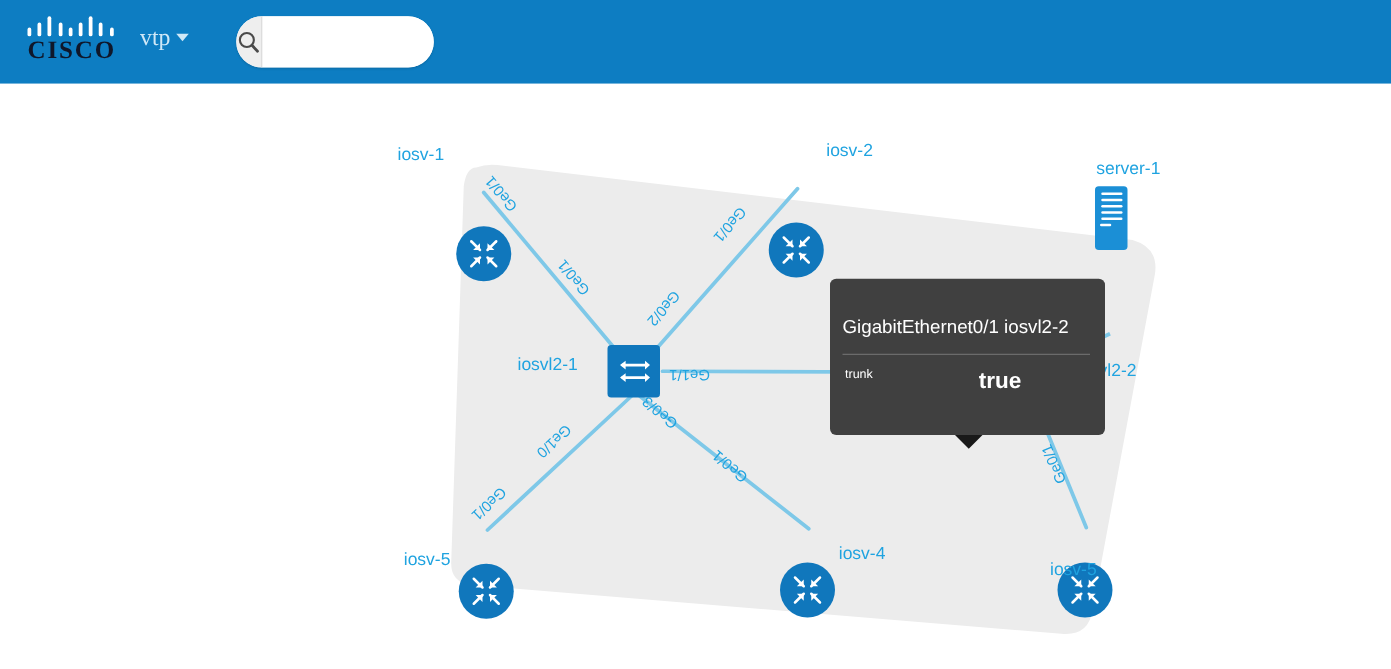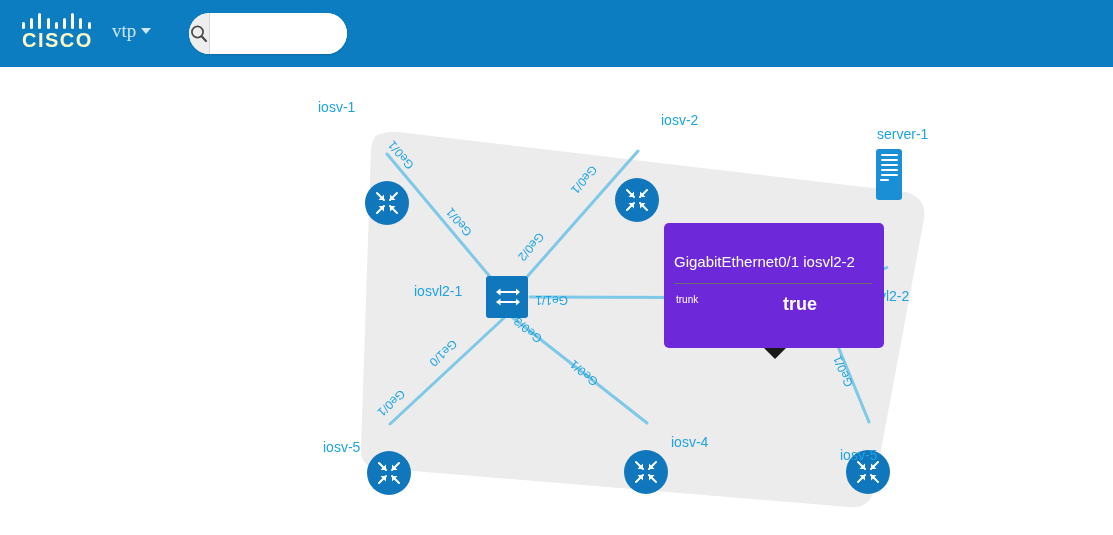--- a/index.html
+++ b/index.html
@@ -18,22 +18,22 @@
   }
   #cisco-logo{
     position:absolute;left:22px;top:12px;width:72px;height:42px;
   }
   #cisco-bars{position:absolute;left:0;top:0;width:72px;height:17px;}
   #cisco-bars i{
     position:absolute;bottom:0;width:3px;background:#ffffff;border-radius:1.5px;
   }
   #cisco-wordmark{
     position:absolute;left:0;top:17px;width:72px;
-    color:#fef9c3;font-size:20px;font-weight:bold;letter-spacing:1.5px;
-    font-family:Liberation Sans, sans-serif;
+    color:#0f172a;font-size:20px;font-weight:bold;letter-spacing:1.5px;
+    font-family:Liberation Serif, serif;
   }
   #vtp-menu{
     position:absolute;left:112px;top:20px;height:26px;
     color:#cfe8f7;font-size:19px;cursor:pointer;
     font-family:"Liberation Serif", serif;
   }
   #vtp-caret{
     display:inline-block;margin-left:5px;vertical-align:3px;
     width:0;height:0;border-left:5px solid transparent;border-right:5px solid transparent;
     border-top:6px solid #cfe8f7;
@@ -88,21 +88,21 @@
     font-family:"Liberation Sans", sans-serif;
   }
   .edge-label{
     position:absolute;color:#1fa3e0;font-size:12px;white-space:nowrap;
     font-family:"Liberation Sans", sans-serif;transform-origin:0 0;
   }
 
   
   #tooltip{
     position:absolute;left:664px;top:156px;width:220px;height:125px;
-    background:#6d28d9;border-radius:5px;z-index:40;
+    background:#404040;border-radius:5px;z-index:40;
   }
   #tooltip-title{
     position:absolute;left:10px;top:30px;width:200px;color:#ffffff;font-size:15px;
     white-space:nowrap;font-family:"Liberation Sans", sans-serif;
   }
   #tooltip-divider{position:absolute;left:10px;top:60px;width:198px;height:1px;background:#6b6b6b;}
   #tooltip-key{position:absolute;left:12px;top:71px;color:#ffffff;font-size:10px;font-weight:normal;}
   #tooltip-val{position:absolute;left:119px;top:71px;color:#ffffff;font-size:18px;font-weight:bold;}
   #tooltip-arrow{
     position:absolute;left:100px;top:125px;width:0;height:0;
@@ -341,21 +341,21 @@
 
   <div class="node node-server" style="left:876px;top:82px;">
     <span></span>
     <span></span>
     <span></span>
     <span></span>
     <span></span>
     <span class="short"></span>
   </div>
 
-  <div class="node-label" style="left:318px;top:32px;">iosv-1</div>
+  <div class="node-label" style="left:318px;top:48px;">iosv-1</div>
   <div class="node-label" style="left:661px;top:45px;text-align:center;">iosv-2</div>
   <div class="node-label" style="left:877px;top:59px;">server-1</div>
   <div class="node-label" style="left:414px;top:216px;">iosvl2-1</div>
   <div class="node-label" style="left:861px;top:221px;">iosvl2-2</div>
   <div class="node-label" style="left:323px;top:372px;">iosv-5</div>
   <div class="node-label" style="left:671px;top:367px;">iosv-4</div>
   <div class="node-label" style="left:840px;top:380px;">iosv-5</div>
 
   <div class="edge-label" style="left:406px;top:105px;transform:rotate(50deg) scaleY(-1) scaleX(-1);">Ge0/1</div>
   <div class="edge-label" style="left:464px;top:172px;transform:rotate(50deg) scaleY(-1) scaleX(-1);">Ge0/1</div>

